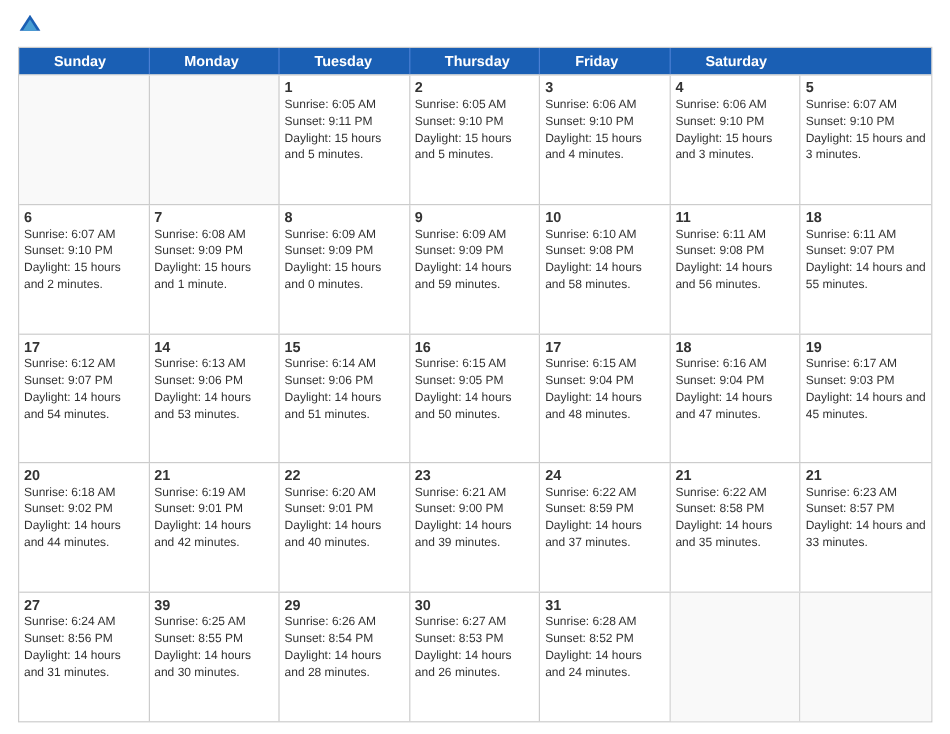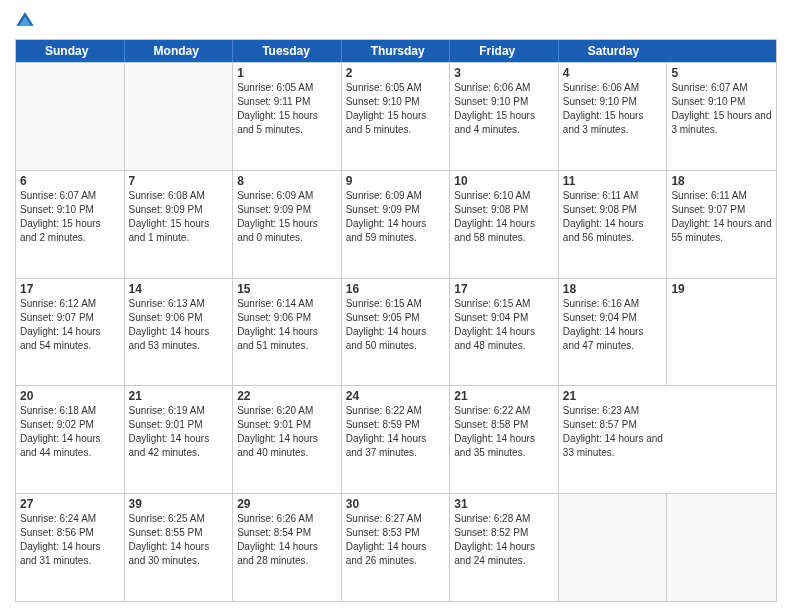--- a/index.html
+++ b/index.html
@@ -213,34 +213,39 @@
           <div class="cal-cell">
             <div class="day-num">17</div>
             <div class="day-info">Sunrise: 6:15 AM<br>Sunset: 9:04 PM<br>Daylight: 14 hours and 48 minutes.</div>
           </div>
           <div class="cal-cell">
             <div class="day-num">18</div>
             <div class="day-info">Sunrise: 6:16 AM<br>Sunset: 9:04 PM<br>Daylight: 14 hours and 47 minutes.</div>
           </div>
           <div class="cal-cell">
             <div class="day-num">19</div>
+            <div class="day-info">Sunrise: 6:17 AM<br>Sunset: 9:03 PM<br>Daylight: 14 hours and 45 minutes.</div>
           </div>
         </div>
         <div class="cal-row">
           <div class="cal-cell">
             <div class="day-num">20</div>
             <div class="day-info">Sunrise: 6:18 AM<br>Sunset: 9:02 PM<br>Daylight: 14 hours and 44 minutes.</div>
           </div>
           <div class="cal-cell">
             <div class="day-num">21</div>
             <div class="day-info">Sunrise: 6:19 AM<br>Sunset: 9:01 PM<br>Daylight: 14 hours and 42 minutes.</div>
           </div>
           <div class="cal-cell">
             <div class="day-num">22</div>
             <div class="day-info">Sunrise: 6:20 AM<br>Sunset: 9:01 PM<br>Daylight: 14 hours and 40 minutes.</div>
+          </div>
+          <div class="cal-cell">
+            <div class="day-num">23</div>
+            <div class="day-info">Sunrise: 6:21 AM<br>Sunset: 9:00 PM<br>Daylight: 14 hours and 39 minutes.</div>
           </div>
           <div class="cal-cell">
             <div class="day-num">24</div>
             <div class="day-info">Sunrise: 6:22 AM<br>Sunset: 8:59 PM<br>Daylight: 14 hours and 37 minutes.</div>
           </div>
           <div class="cal-cell">
             <div class="day-num">21</div>
             <div class="day-info">Sunrise: 6:22 AM<br>Sunset: 8:58 PM<br>Daylight: 14 hours and 35 minutes.</div>
           </div>
           <div class="cal-cell">

